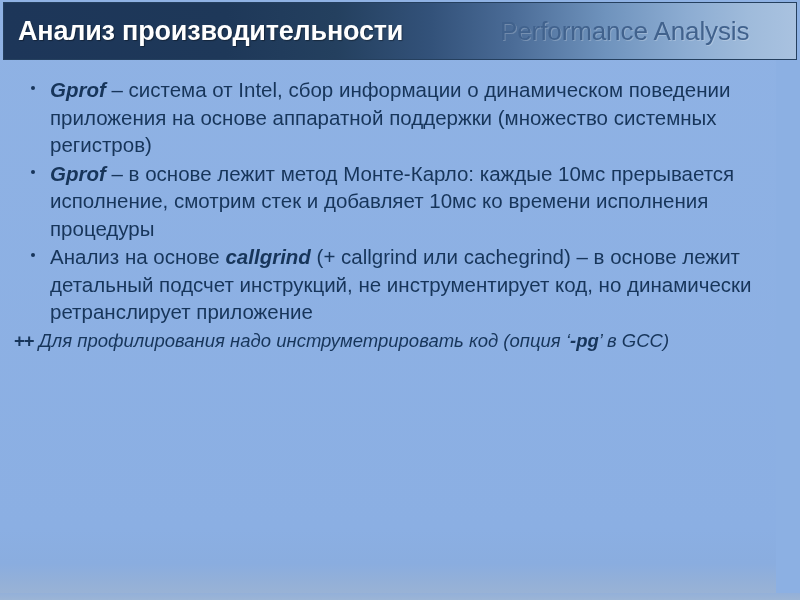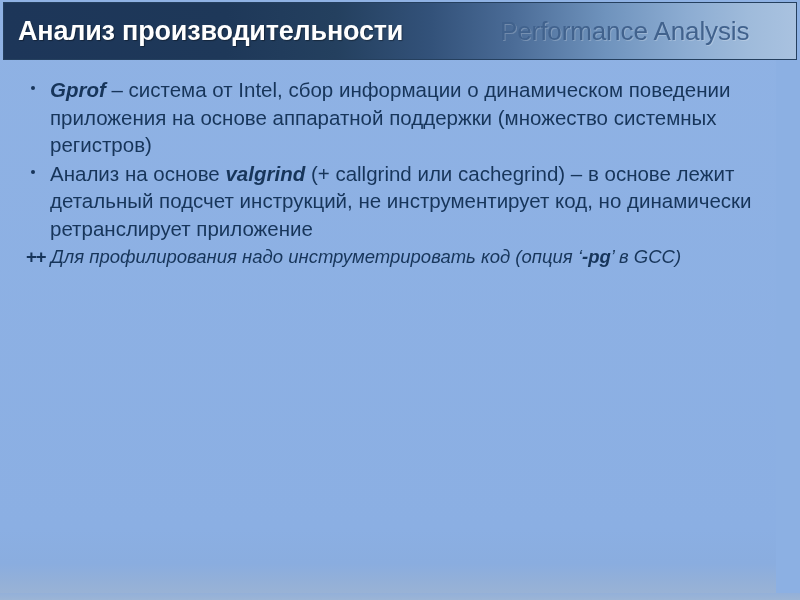--- a/index.html
+++ b/index.html
@@ -109,21 +109,21 @@
     height: 4px;
     border-radius: 50%;
     background: #17355a;
   }
   .bi {
     font-weight: bold;
     font-style: italic;
   }
 
   .note {
-    margin: 2px 0 0 12px;
+    margin: 2px 0 0 0;
     padding: 0 10px 0 14px;
     color: #17355a;
     font-size: 18.5px;
     line-height: 25px;
     font-style: italic;
     white-space: nowrap;
   }
   .note .plus {
     font-style: normal;
     font-weight: bold;
@@ -156,24 +156,28 @@
   </div>
 
   <div class="content">
     <ul class="bullets">
 
       <li class="bullet">
         <span class="dot"></span>
         <span class="bi">Gprof</span><span> – система от Intel, сбор информации о динамическом поведении приложения на основе аппаратной поддержки (множество системных регистров)</span>
       </li>
 
+      <li class="bullet">
+        <span class="dot"></span>
+        <span class="bi">Gprof</span><span> – в основе лежит метод Монте-Карло: каждые 10мс прерывается исполнение, смотрим стек и добавляет 10мс ко времени исполнения процедуры</span>
+      </li>
 
       <li class="bullet">
         <span class="dot"></span>
-        <span>Анализ на основе </span><span class="bi">valgrind</span><span> (+ callgrind или cachegrind) – в основе лежит детальный подсчет инструкций, не инструментирует код, но динамически ретранслирует приложение</span>
+        <span>Анализ на основе </span><span class="bi">callgrind</span><span> (+ callgrind или cachegrind) – в основе лежит детальный подсчет инструкций, не инструментирует код, но динамически ретранслирует приложение</span>
       </li>
 
     </ul>
 
     <p class="note">
       <span class="plus">++</span><span> Для профилирования надо инструметрировать код (опция ‘</span><span class="pg">-pg</span><span>’ в GCC)</span>
     </p>
   </div>
 
   <div class="footer-strip"></div>

